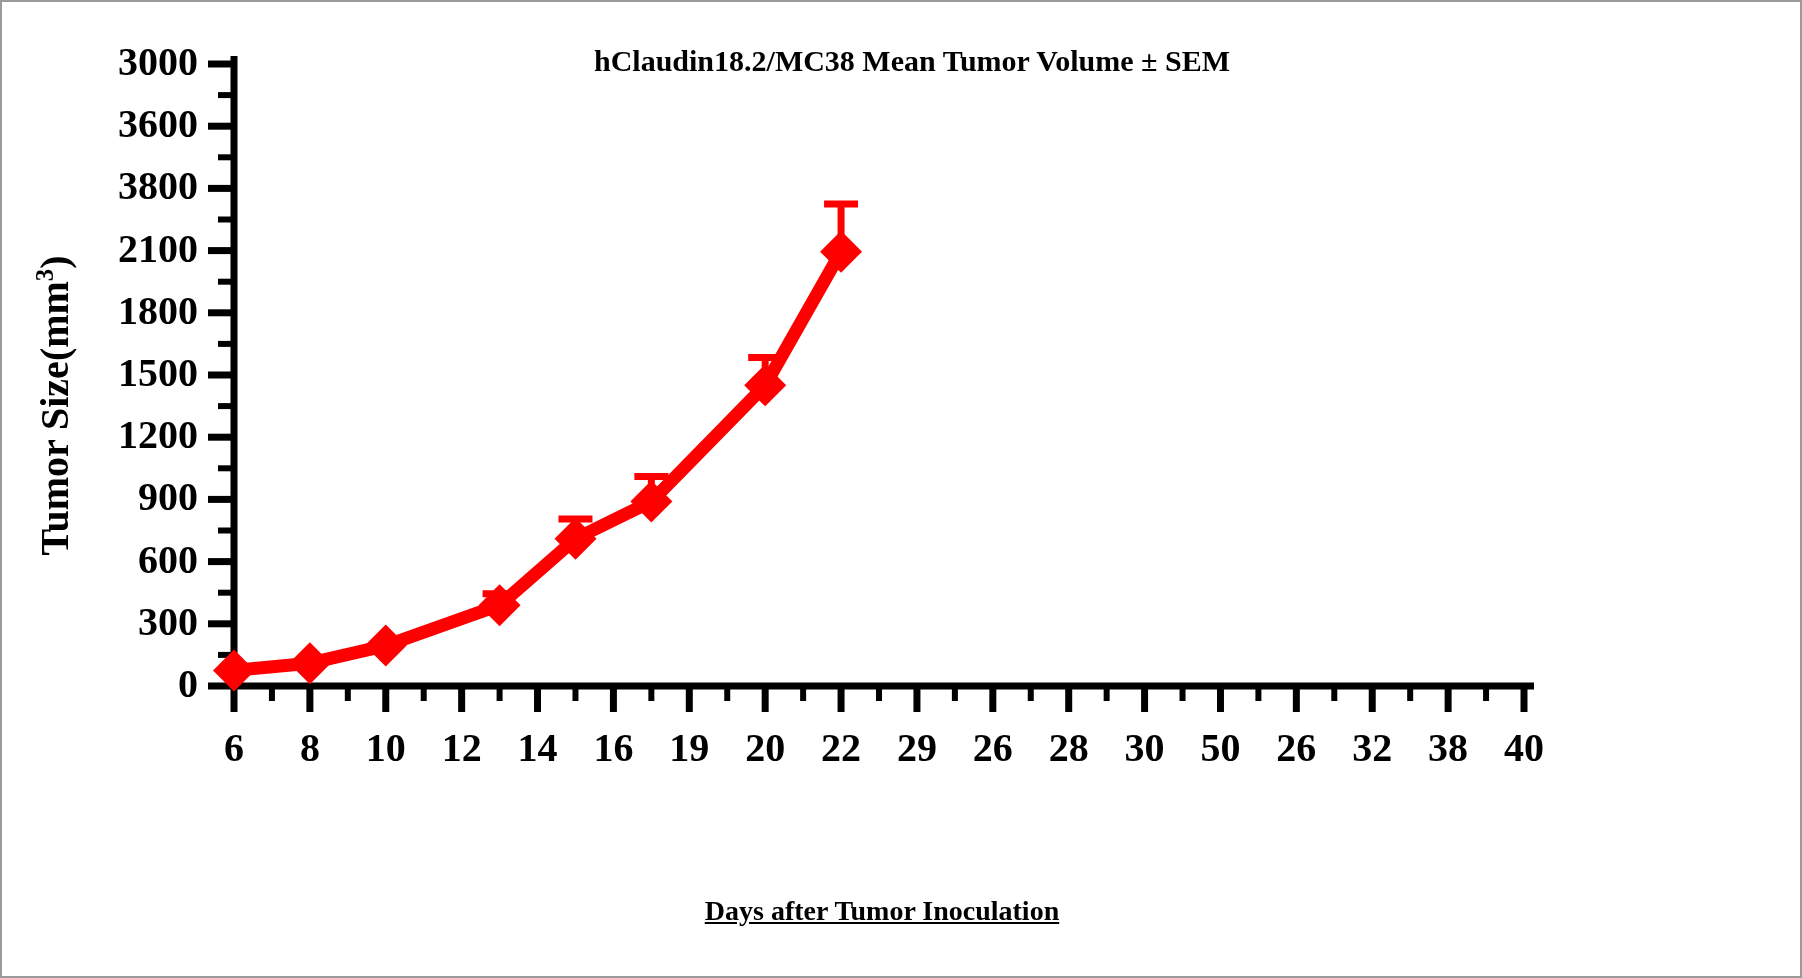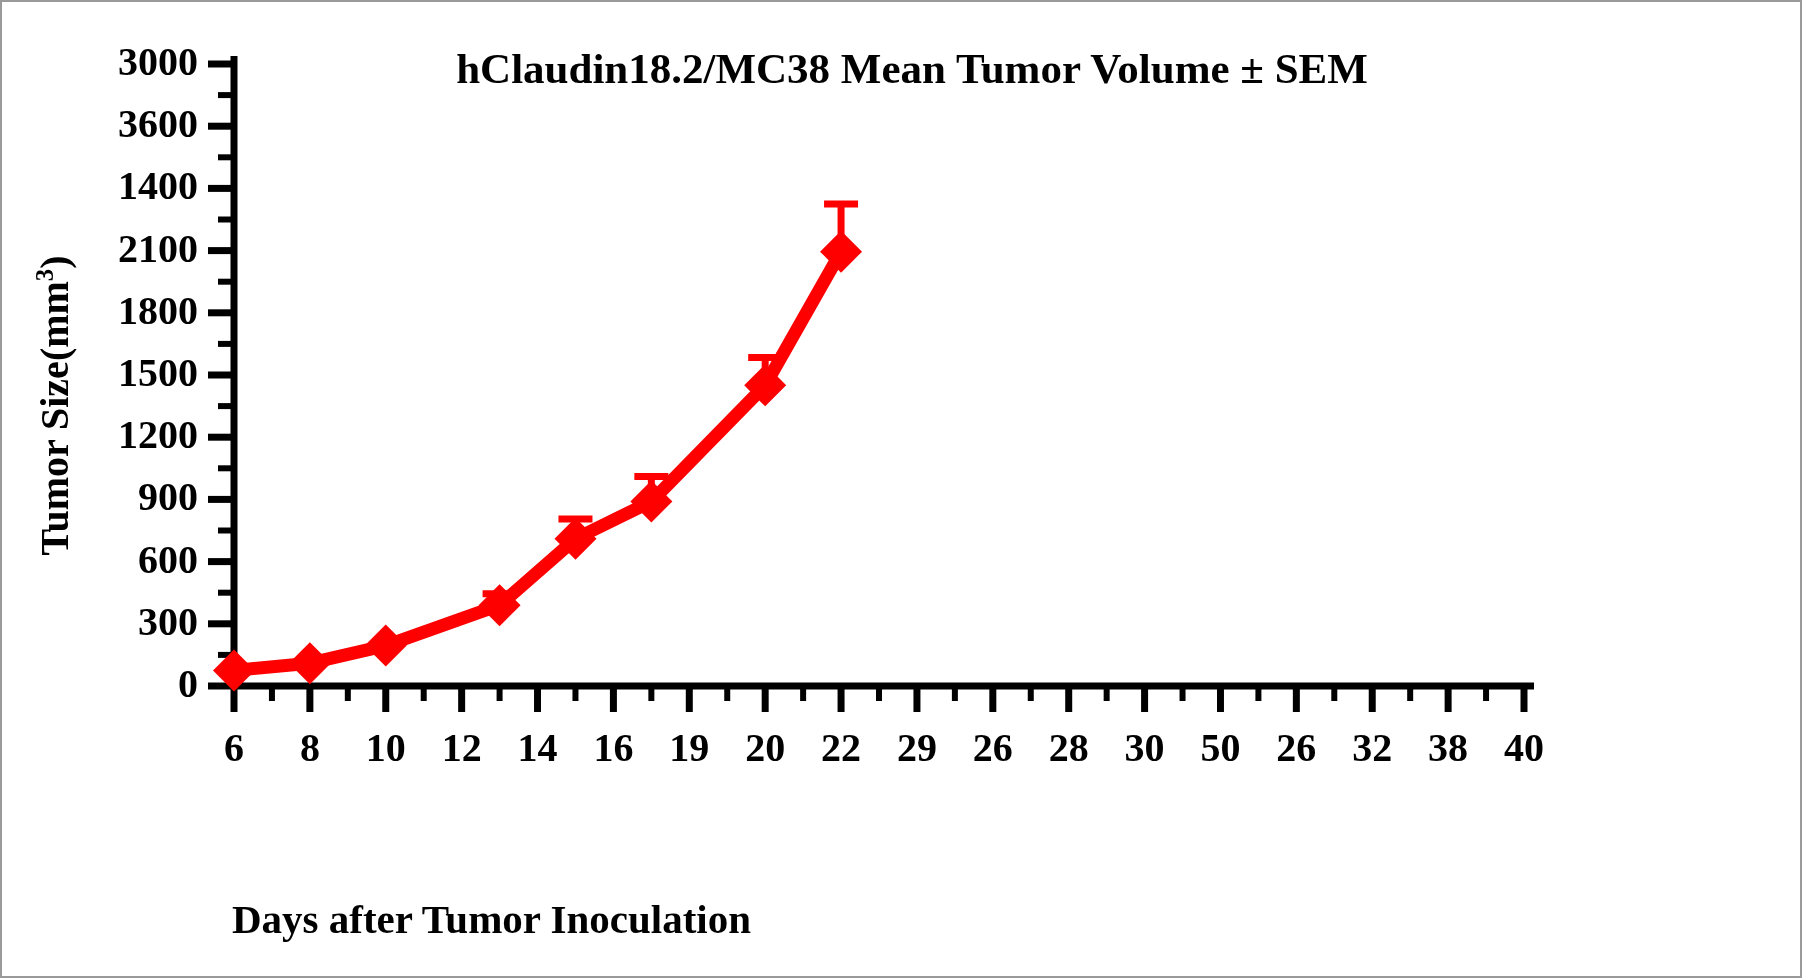--- a/index.html
+++ b/index.html
@@ -22,21 +22,21 @@
     border: 2px solid #9a9a9a;
   }
 
   
   #chart-title {
     position: absolute;
     left: 260px;
     top: 42px;
     width: 1300px;
     text-align: center;
-    font-size: 43px;
+    font-size: 30px;
     font-weight: bold;
     color: #000000;
     letter-spacing: 0px;
     white-space: nowrap;
     font-family: "Liberation Serif", "DejaVu Serif", serif;
   }
 
   
   #y-axis-title {
     position: absolute;
@@ -53,24 +53,26 @@
   }
   #y-axis-title sup {
     font-size: 0.62em;
     vertical-align: super;
   }
   #x-axis-title {
     position: absolute;
     left: 230px;
     top: 893px;
     width: 1300px;
-    font-size: 41px;
-    font-weight: bold;
-    color: #000000;
-    white-space: nowrap;
+    text-align: center;
+    font-size: 28px;
+    font-weight: bold;
+    color: #000000;
+    white-space: nowrap;
+    text-decoration: underline;
   }
 
   
   #plot-area {
     position: absolute;
     left: 232px;
     top: 62px;
     width: 1290px;
     height: 622px;
   }
@@ -262,21 +264,21 @@
       <div class="ytick-label" style="left: 196px; top: 373px;">
         <span>1500</span>
       </div>
       <div class="ytick-label" style="left: 196px; top: 310.8px;">
         <span>1800</span>
       </div>
       <div class="ytick-label" style="left: 196px; top: 248.6px;">
         <span>2100</span>
       </div>
       <div class="ytick-label" style="left: 196px; top: 186.4px;">
-        <span>1400</span>
+        <span>3800</span>
       </div>
       <div class="ytick-label" style="left: 196px; top: 124.2px;">
         <span>3600</span>
       </div>
       <div class="ytick-label" style="left: 196px; top: 62px;">
         <span>3000</span>
       </div>
     </div>
   <div id="xtick-labels">
       <div class="xtick-label" style="left: 232px; top: 722px;">

